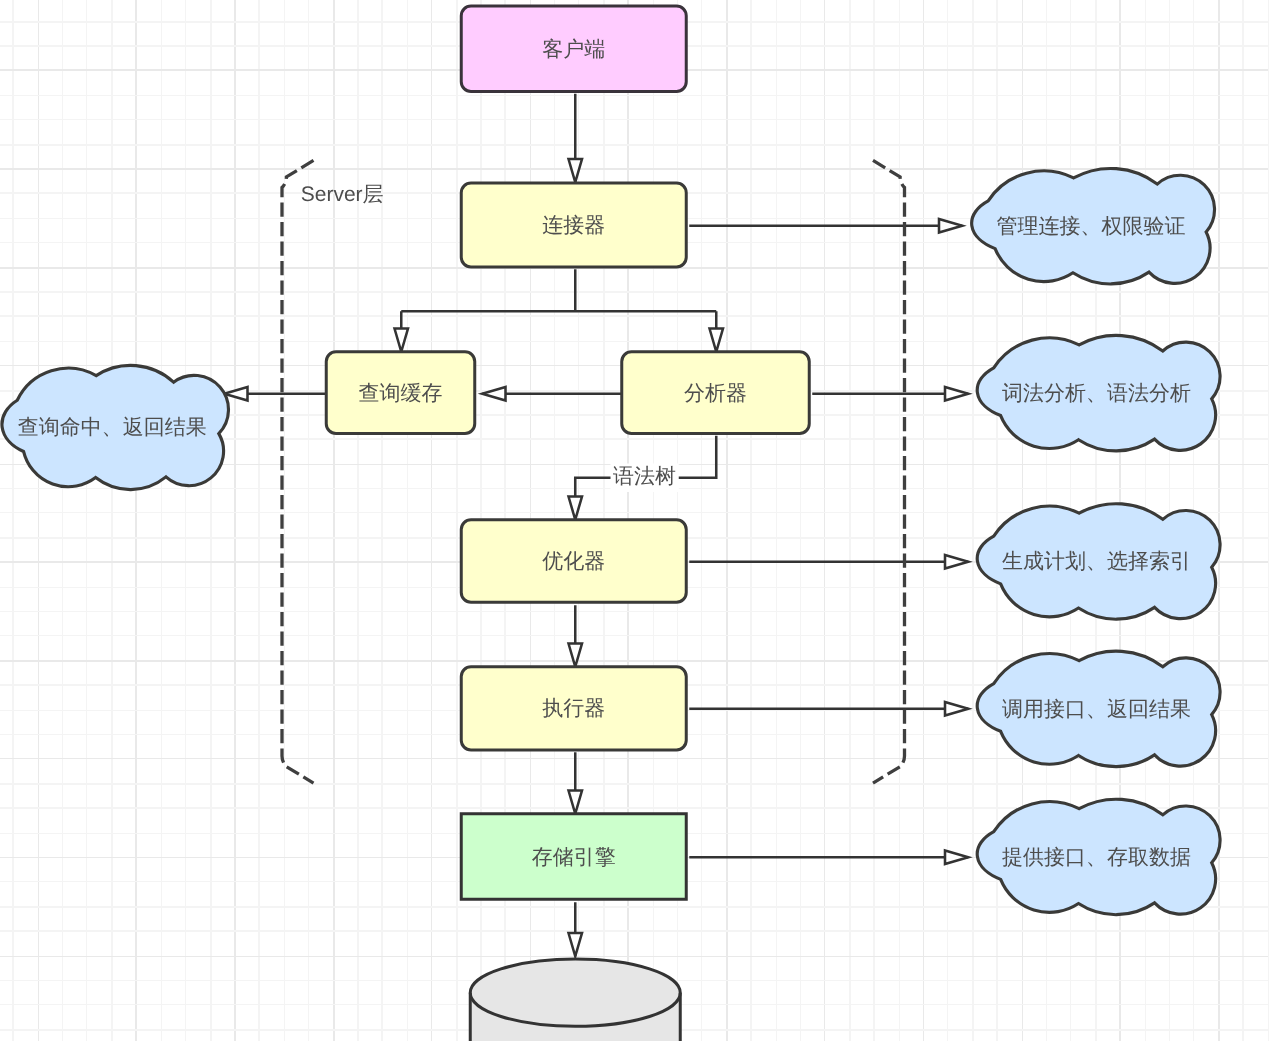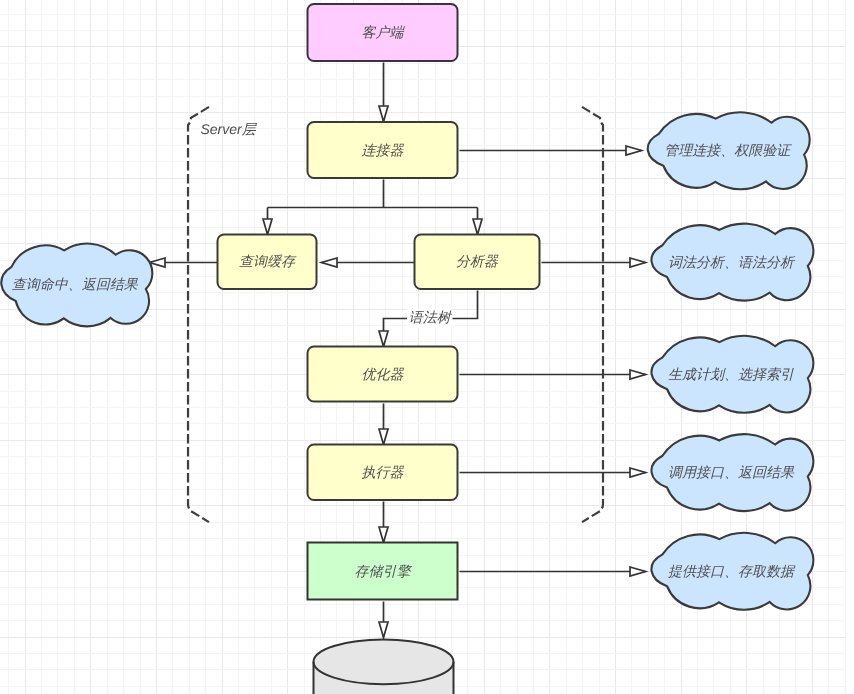--- a/index.html
+++ b/index.html
@@ -5,21 +5,21 @@
 <style>
   html,body{margin:0;padding:0;}
   #canvas{ -webkit-font-smoothing:antialiased; }
   svg text{ text-rendering: geometricPrecision; }
   #diagram{ will-change: transform; }
   body{
     width:854px;height:694px;overflow:hidden;
     background:#ffffff;
     font-family:"Liberation Sans", sans-serif;
   }
-  #canvas{position:relative;width:854px;height:694px;font-style:italic;}
+  #canvas{position:relative;width:854px;height:694px;}
   #grid,#diagram{position:absolute;left:0;top:0;}
   .node-label{font-size:14px;fill:#4d4d4d;text-anchor:middle;dominant-baseline:middle;}
   .group-label{font-size:14px;fill:#4d4d4d;dominant-baseline:middle;}
 </style>
 </head>
 <body>
 
 <div id="canvas">
   <svg id="grid" width="854" height="694">
       <line x1="8.5" y1="0" x2="8.5" y2="694" stroke="#f4f4f4" stroke-width="1" shape-rendering="crispEdges"></line>

